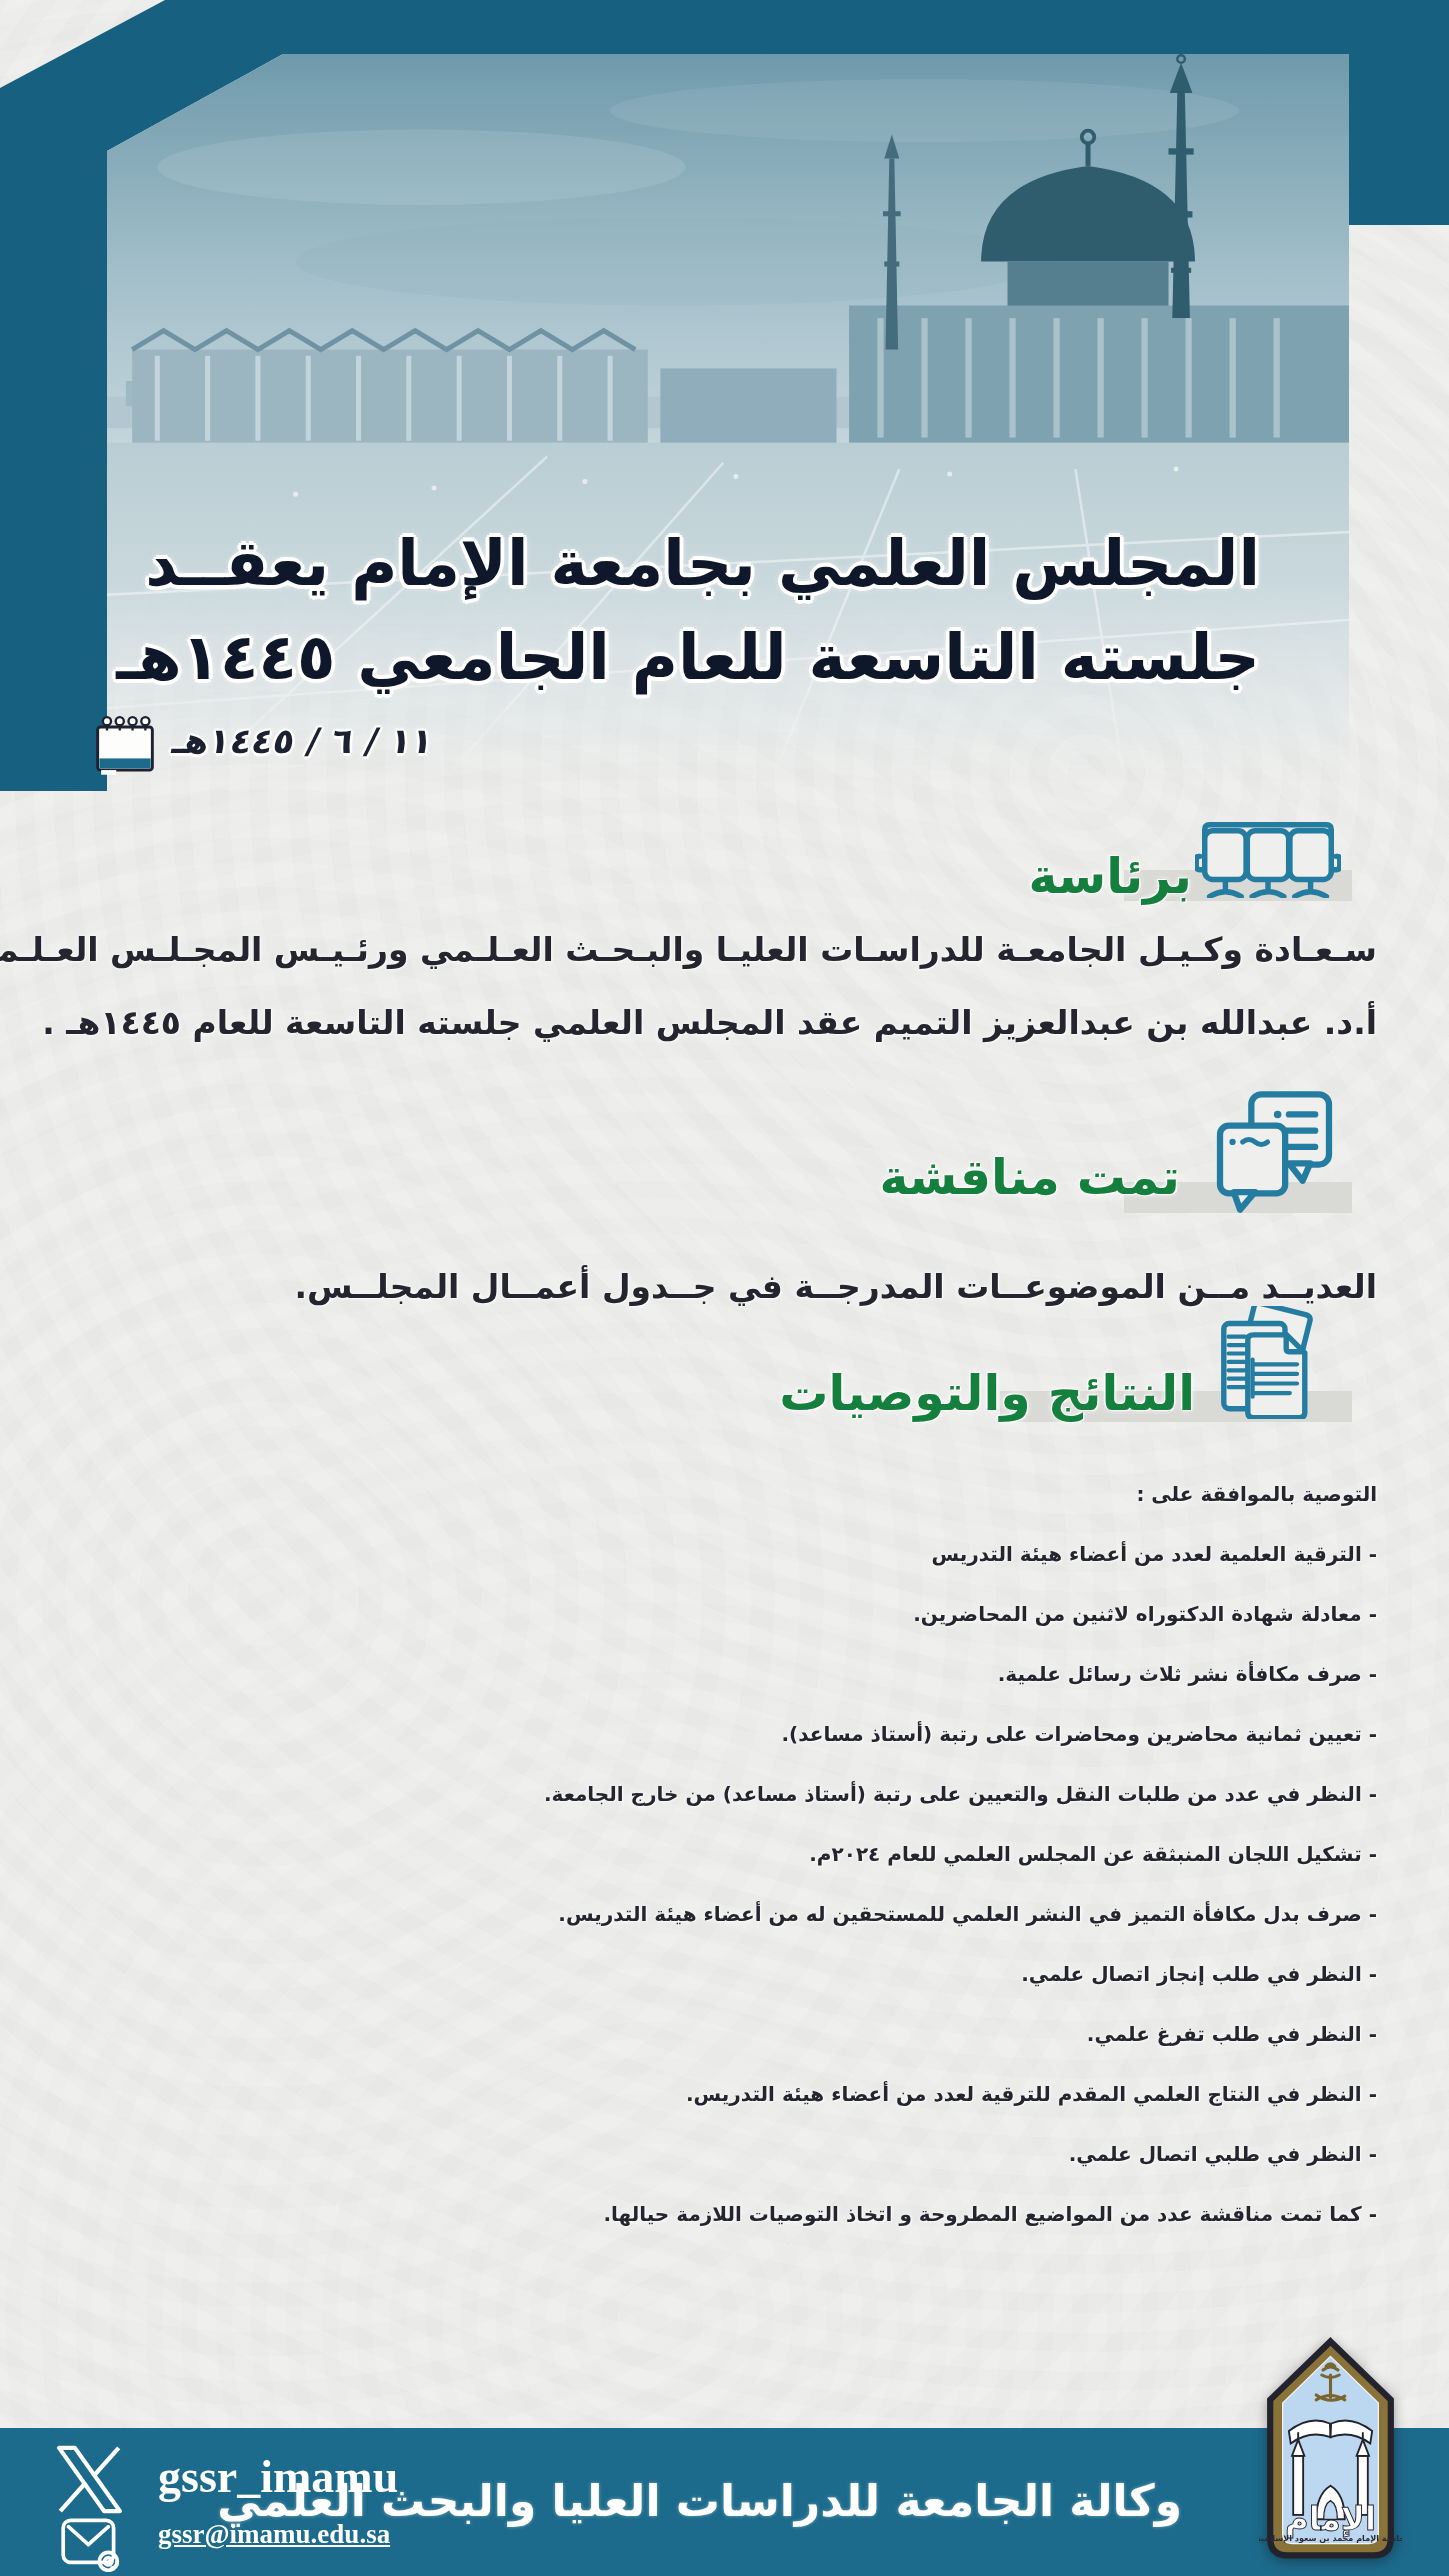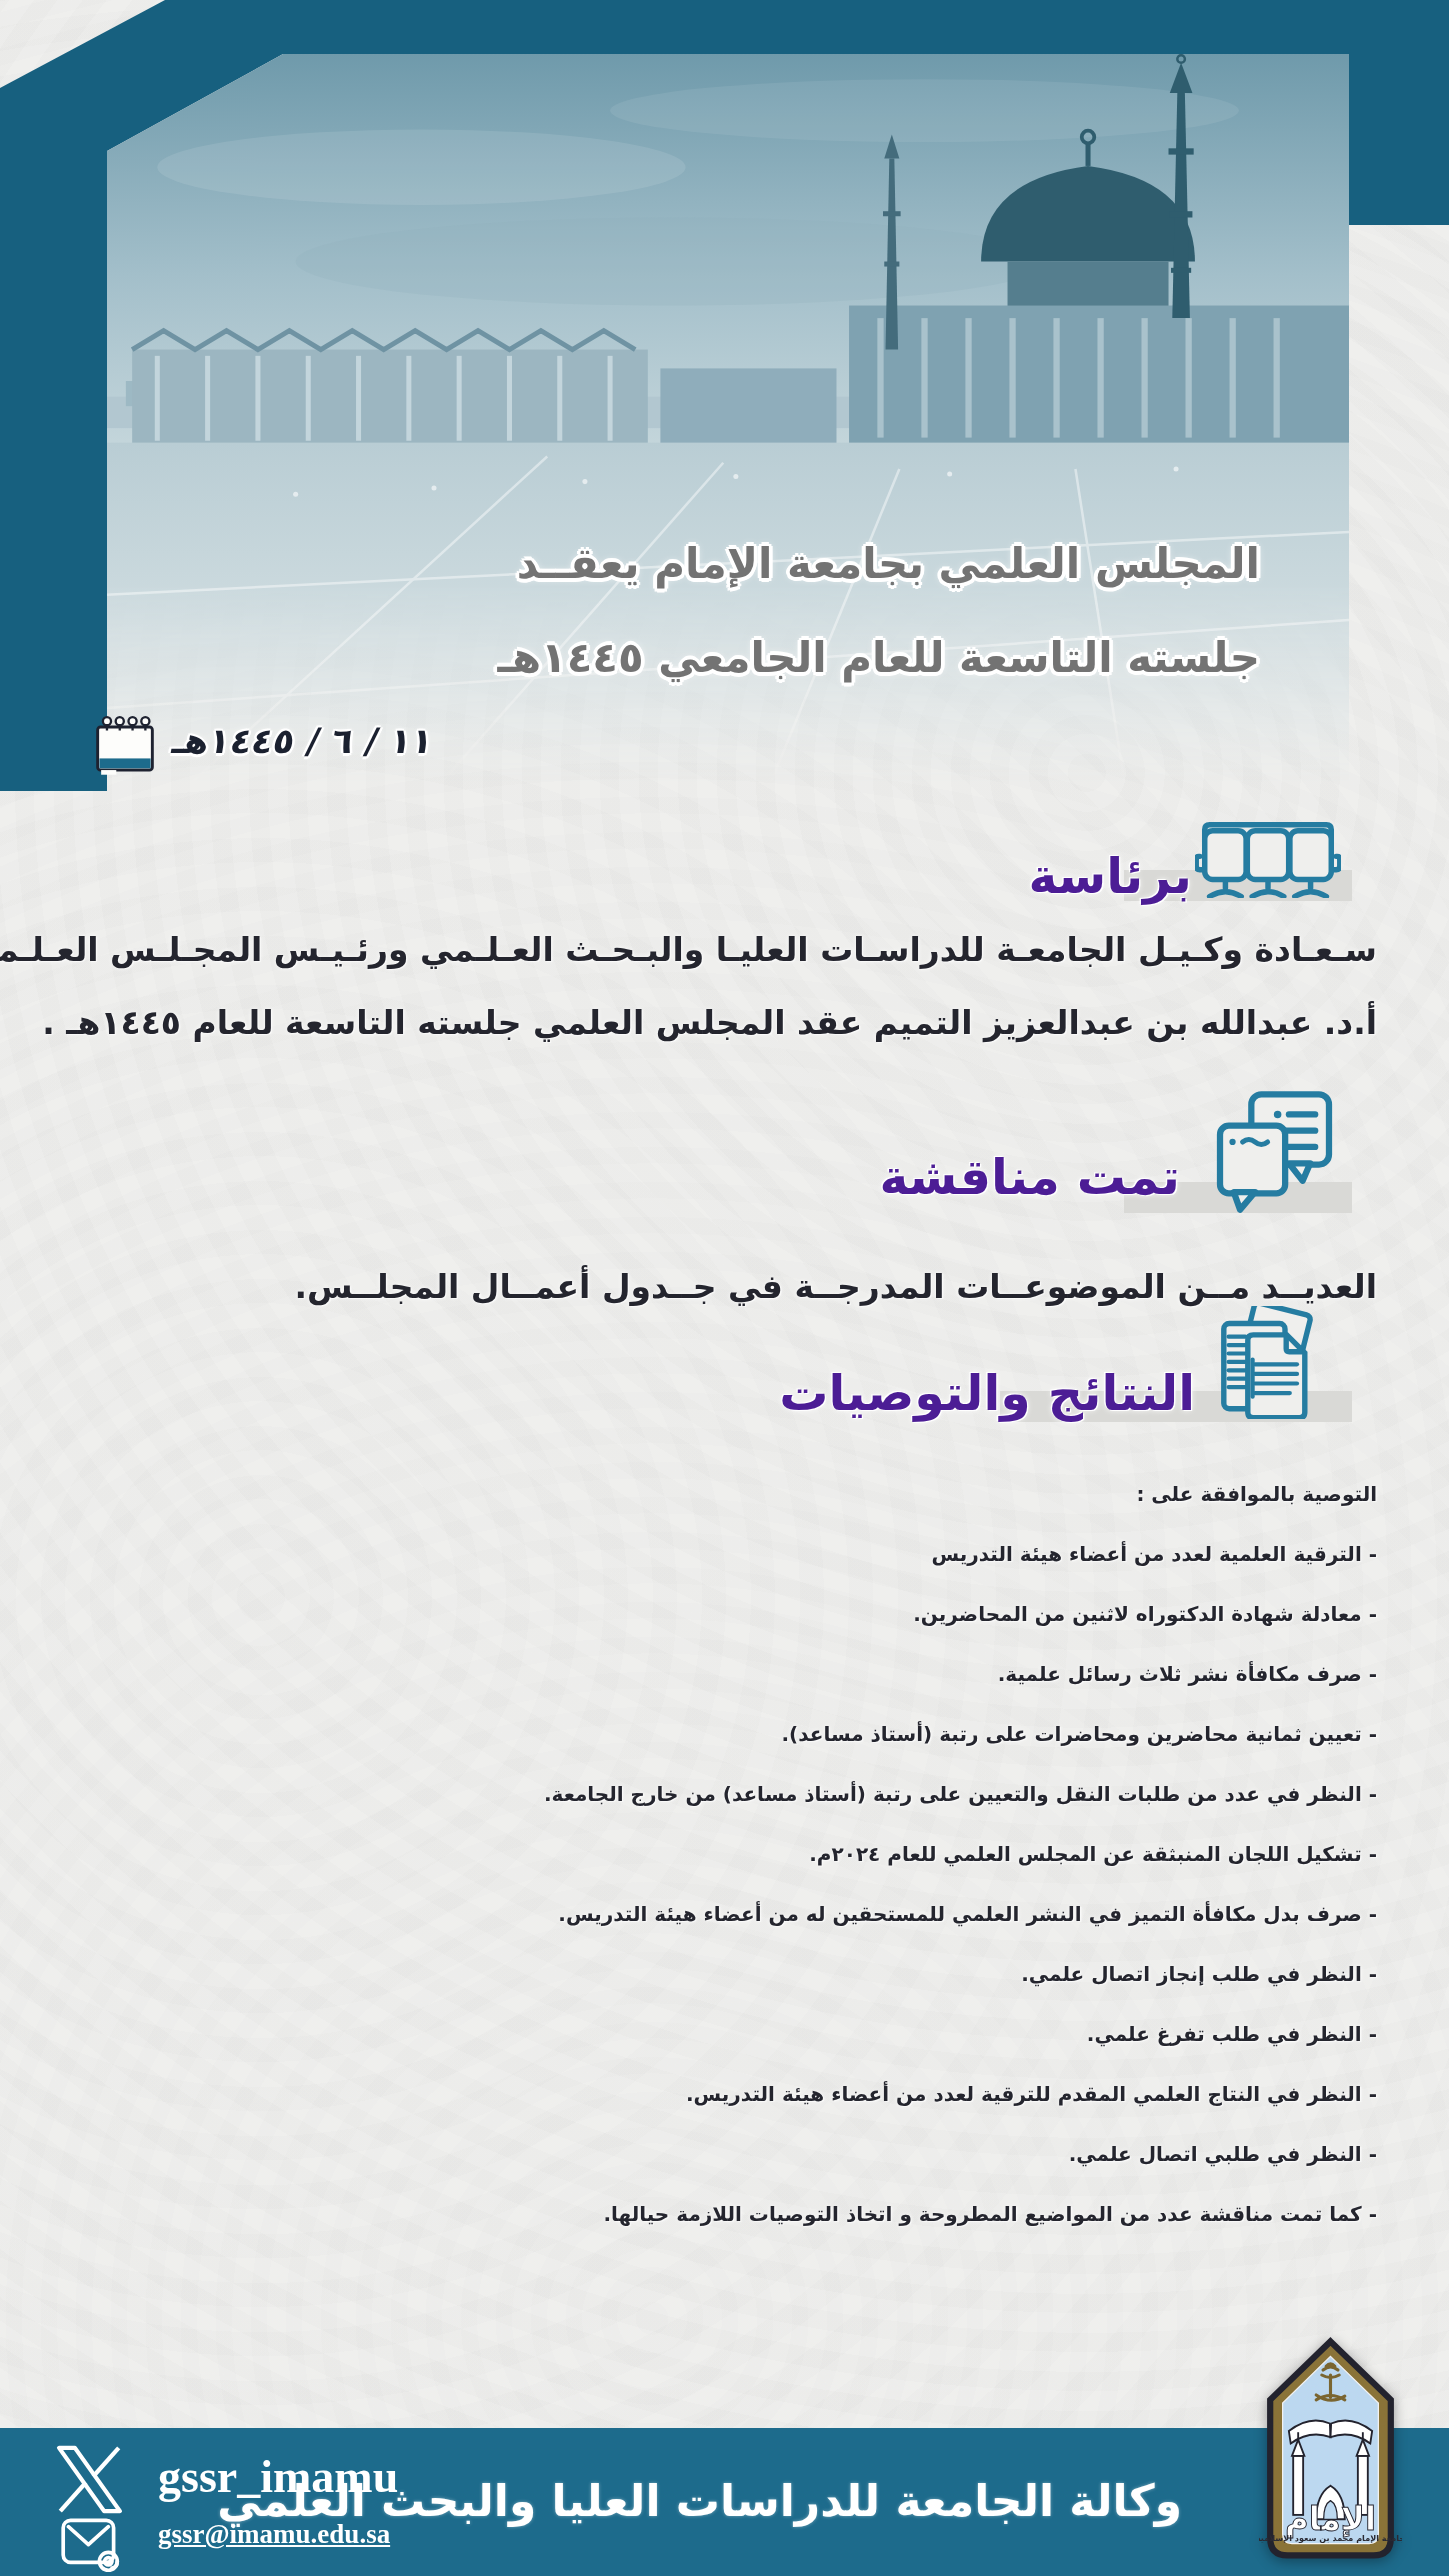--- a/index.html
+++ b/index.html
@@ -25,38 +25,38 @@
   .photo-wrap{
     position:absolute;left:107px;top:54px;width:1242px;height:737px;z-index:3;
     clip-path:polygon(176px 0,1242px 0,1242px 737px,0 737px,0 97px);
     -webkit-mask-image:linear-gradient(180deg,#000 72%,rgba(0,0,0,.55) 86%,transparent 99%);
             mask-image:linear-gradient(180deg,#000 72%,rgba(0,0,0,.55) 86%,transparent 99%);
   }
   .photo-wrap svg{display:block;width:100%;height:100%;}
 
   .main-title{
     position:absolute;right:189px;top:517px;z-index:4;
-    direction:rtl;text-align:right;color:#737373;font-weight:bold;
-    font-size:42px;line-height:94px;white-space:nowrap;
+    direction:rtl;text-align:right;color:#0f172a;font-weight:bold;
+    font-size:63px;line-height:94px;white-space:nowrap;
     text-shadow:3.8px 0 #fff,-3.8px 0 #fff,0 3.8px #fff,0 -3.8px #fff,
       2.5px 2.5px #fff,-2.5px 2.5px #fff,2.5px -2.5px #fff,-2.5px -2.5px #fff,0 0 10px #fff;
   }
   .date-row{position:absolute;left:93px;top:712px;z-index:4;display:flex;align-items:flex-start;}
   .date-ico{width:64px;height:69px;}
   .date-txt{
     direction:rtl;margin-left:16.4px;margin-top:8.8px;white-space:nowrap;
     font-size:35px;font-weight:bold;color:#1b2130;transform:skewX(-10deg);
     text-shadow:2.5px 0 #fff,-2.5px 0 #fff,0 2.5px #fff,0 -2.5px #fff,1.9px 1.9px #fff,-1.9px -1.9px #fff,0 0 6.3px #fff;
   }
 
   
   .hl-bar{position:absolute;right:97px;width:228px;height:31px;background:#d9d9d6;z-index:4;}
   .sec-head{
     position:absolute;z-index:5;direction:rtl;white-space:nowrap;
-    color:#4c1d95;font-size:49px;font-weight:bold;
+    color:#15803d;font-size:49px;font-weight:bold;
     text-shadow:0 0 6.3px #fff,1.3px 1.3px 0 #fff,-1.3px -1.3px 0 #fff;
   }
   .sec-ico{position:absolute;z-index:5;}
   .body-txt{
     position:absolute;z-index:4;direction:rtl;text-align:right;color:#24252e;font-weight:bold;
     text-shadow:0 0 5px rgba(255,255,255,.85),1.3px 1.3px 0 rgba(255,255,255,.55);
     white-space:nowrap;
   }
   .p1{right:72px;top:913px;font-size:33px;line-height:73px;}
   .p2{right:72px;top:1267px;font-size:33px;}

